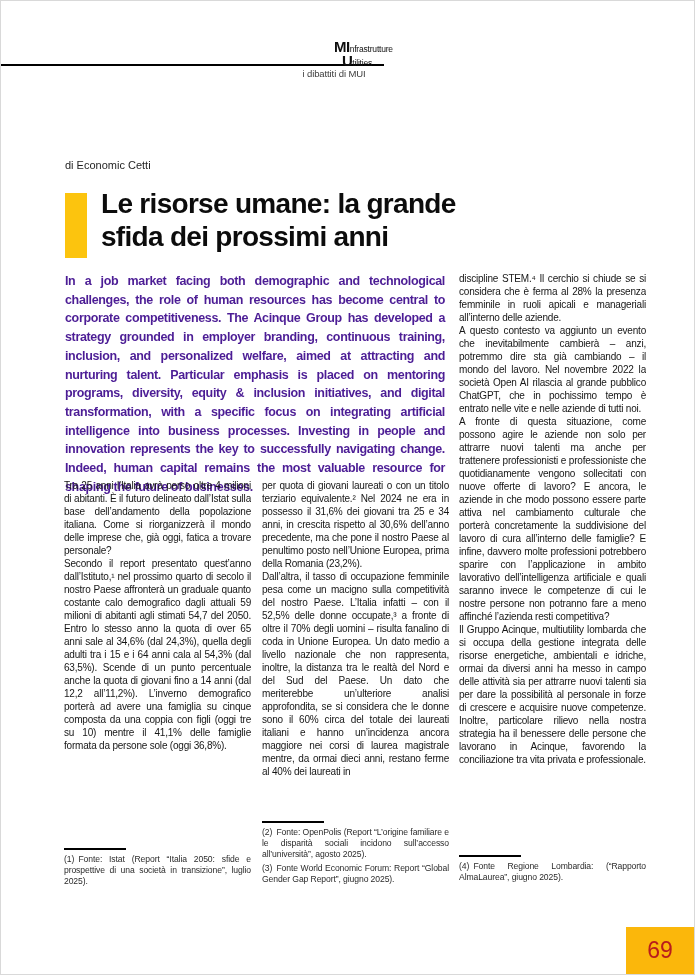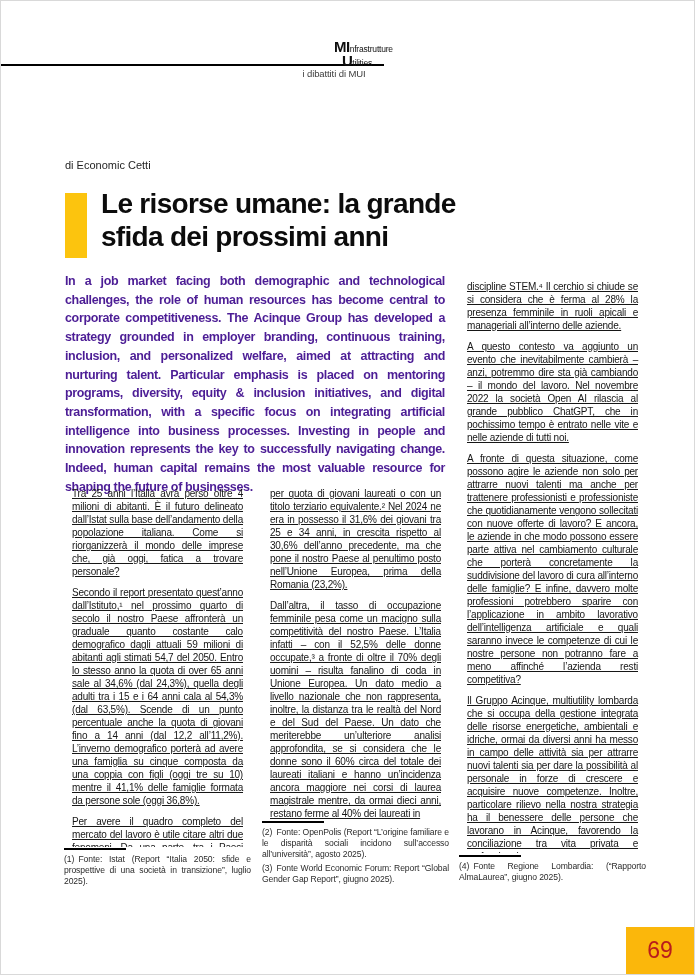--- a/index.html
+++ b/index.html
@@ -23,21 +23,21 @@
   .title { position:absolute; left:100px; top:186px; font-size:28px; font-weight:bold;
     color:#0c0c0c; line-height:33px; letter-spacing:-0.7px; white-space:nowrap; }
   .title span { display:block; }
   
   .intro { position:absolute; left:64px; top:271px; width:380px; font-size:12.5px; font-weight:bold;
     line-height:18.7px; text-align:justify; color:#4c1d95; letter-spacing:-0.35px;
     -webkit-hyphens:auto; hyphens:auto; }
   
   .bodycol { position:absolute; width:187px; font-size:10px; line-height:13px; text-align:justify;
     color:#161616; letter-spacing:-0.2px; -webkit-hyphens:auto; hyphens:auto; z-index:1; }
-  .bodycol p { margin:8px;text-decoration:underline; }
+  .bodycol p { margin:0; }
   .col1 { left:63px;  top:478px; height:368px; overflow:hidden; }
   .col2 { left:261px; top:478px; height:340px; overflow:hidden; }
   .col3 { left:458px; top:271px; height:581px; overflow:hidden; }
   
   .footnote { position:absolute; width:187px; font-size:8.6px; line-height:11.2px; text-align:justify;
     color:#2b2b2b; background:#fff; letter-spacing:-0.1px; z-index:3;
     -webkit-hyphens:auto; hyphens:auto; }
   .fn-rule { width:62px; height:2px; background:#000; margin-bottom:4px; }
   .fn-item { margin:0 0 2px 0; }
   .fn1 { left:63px;  top:847px; }
@@ -72,21 +72,20 @@
   <h1 class="title" style="margin:0;">
     <span>Le risorse umane: la grande</span>
     <span>sfida dei prossimi anni</span>
   </h1>
 
   <div class="intro" lang="en">In a job market facing both demographic and technological challenges, the role of human resources has become central to corporate competitiveness. The Acinque Group has developed a strategy grounded in employer branding, continuous training, inclusion, and personalized welfare, aimed at attracting and nurturing talent. Particular emphasis is placed on mentoring programs, diversity, equity &amp; inclusion initiatives, and digital transformation, with a specific focus on integrating artificial intelligence into business processes. Investing in people and innovation represents the key to successfully navigating change. Indeed, human capital remains the most valuable resource for shaping the future of businesses.</div>
 
   <div class="bodycol col1">
     <p>Tra 25 anni l’Italia avrà perso oltre 4 milioni di abitanti. È il futuro delineato dall’Istat sulla base dell’andamento della popolazione italiana. Come si riorganizzerà il mondo delle imprese che, già oggi, fatica a trovare personale?</p>
     <p>Secondo il report presentato quest’anno dall’Istituto,¹ nel prossimo quarto di secolo il nostro Paese affronterà un graduale quanto costante calo demografico dagli attuali 59 milioni di abitanti agli stimati 54,7 del 2050. Entro lo stesso anno la quota di over 65 anni sale al 34,6% (dal 24,3%), quella degli adulti tra i 15 e i 64 anni cala al 54,3% (dal 63,5%). Scende di un punto percentuale anche la quota di giovani fino a 14 anni (dal 12,2 all’11,2%). L’inverno demografico porterà ad avere una famiglia su cinque composta da una coppia con figli (oggi tre su 10) mentre il 41,1% delle famiglie formata da persone sole (oggi 36,8%).</p>
-    <p>Per avere il quadro completo del mercato del lavoro è utile citare altri due fenomeni. Da una parte, tra i Paesi europei, l’Italia permane agli ultimi posti</p>
   </div>
 
   <div class="bodycol col2">
     <p>per quota di giovani laureati o con un titolo terziario equivalente.² Nel 2024 ne era in possesso il 31,6% dei giovani tra 25 e 34 anni, in crescita rispetto al 30,6% dell’anno precedente, ma che pone il nostro Paese al penultimo posto nell’Unione Europea, prima della Romania (23,2%).</p>
     <p>Dall’altra, il tasso di occupazione femminile pesa come un macigno sulla competitività del nostro Paese. L’Italia infatti – con il 52,5% delle donne occupate,³ a fronte di oltre il 70% degli uomini – risulta fanalino di coda in Unione Europea. Un dato medio a livello nazionale che non rappresenta, inoltre, la distanza tra le realtà del Nord e del Sud del Paese. Un dato che meriterebbe un’ulteriore analisi approfondita, se si considera che le donne sono il 60% circa del totale dei laureati italiani e hanno un’incidenza ancora maggiore nei corsi di laurea magistrale mentre, da ormai dieci anni, restano ferme al 40% dei laureati in</p>
   </div>
 
   <div class="bodycol col3">
     <p>discipline STEM.⁴ Il cerchio si chiude se si considera che è ferma al 28% la presenza femminile in ruoli apicali e manageriali all’interno delle aziende.</p>
     <p>A questo contesto va aggiunto un evento che inevitabilmente cambierà – anzi, potremmo dire sta già cambiando – il mondo del lavoro. Nel novembre 2022 la società Open AI rilascia al grande pubblico ChatGPT, che in pochissimo tempo è entrato nelle vite e nelle aziende di tutti noi.</p>

